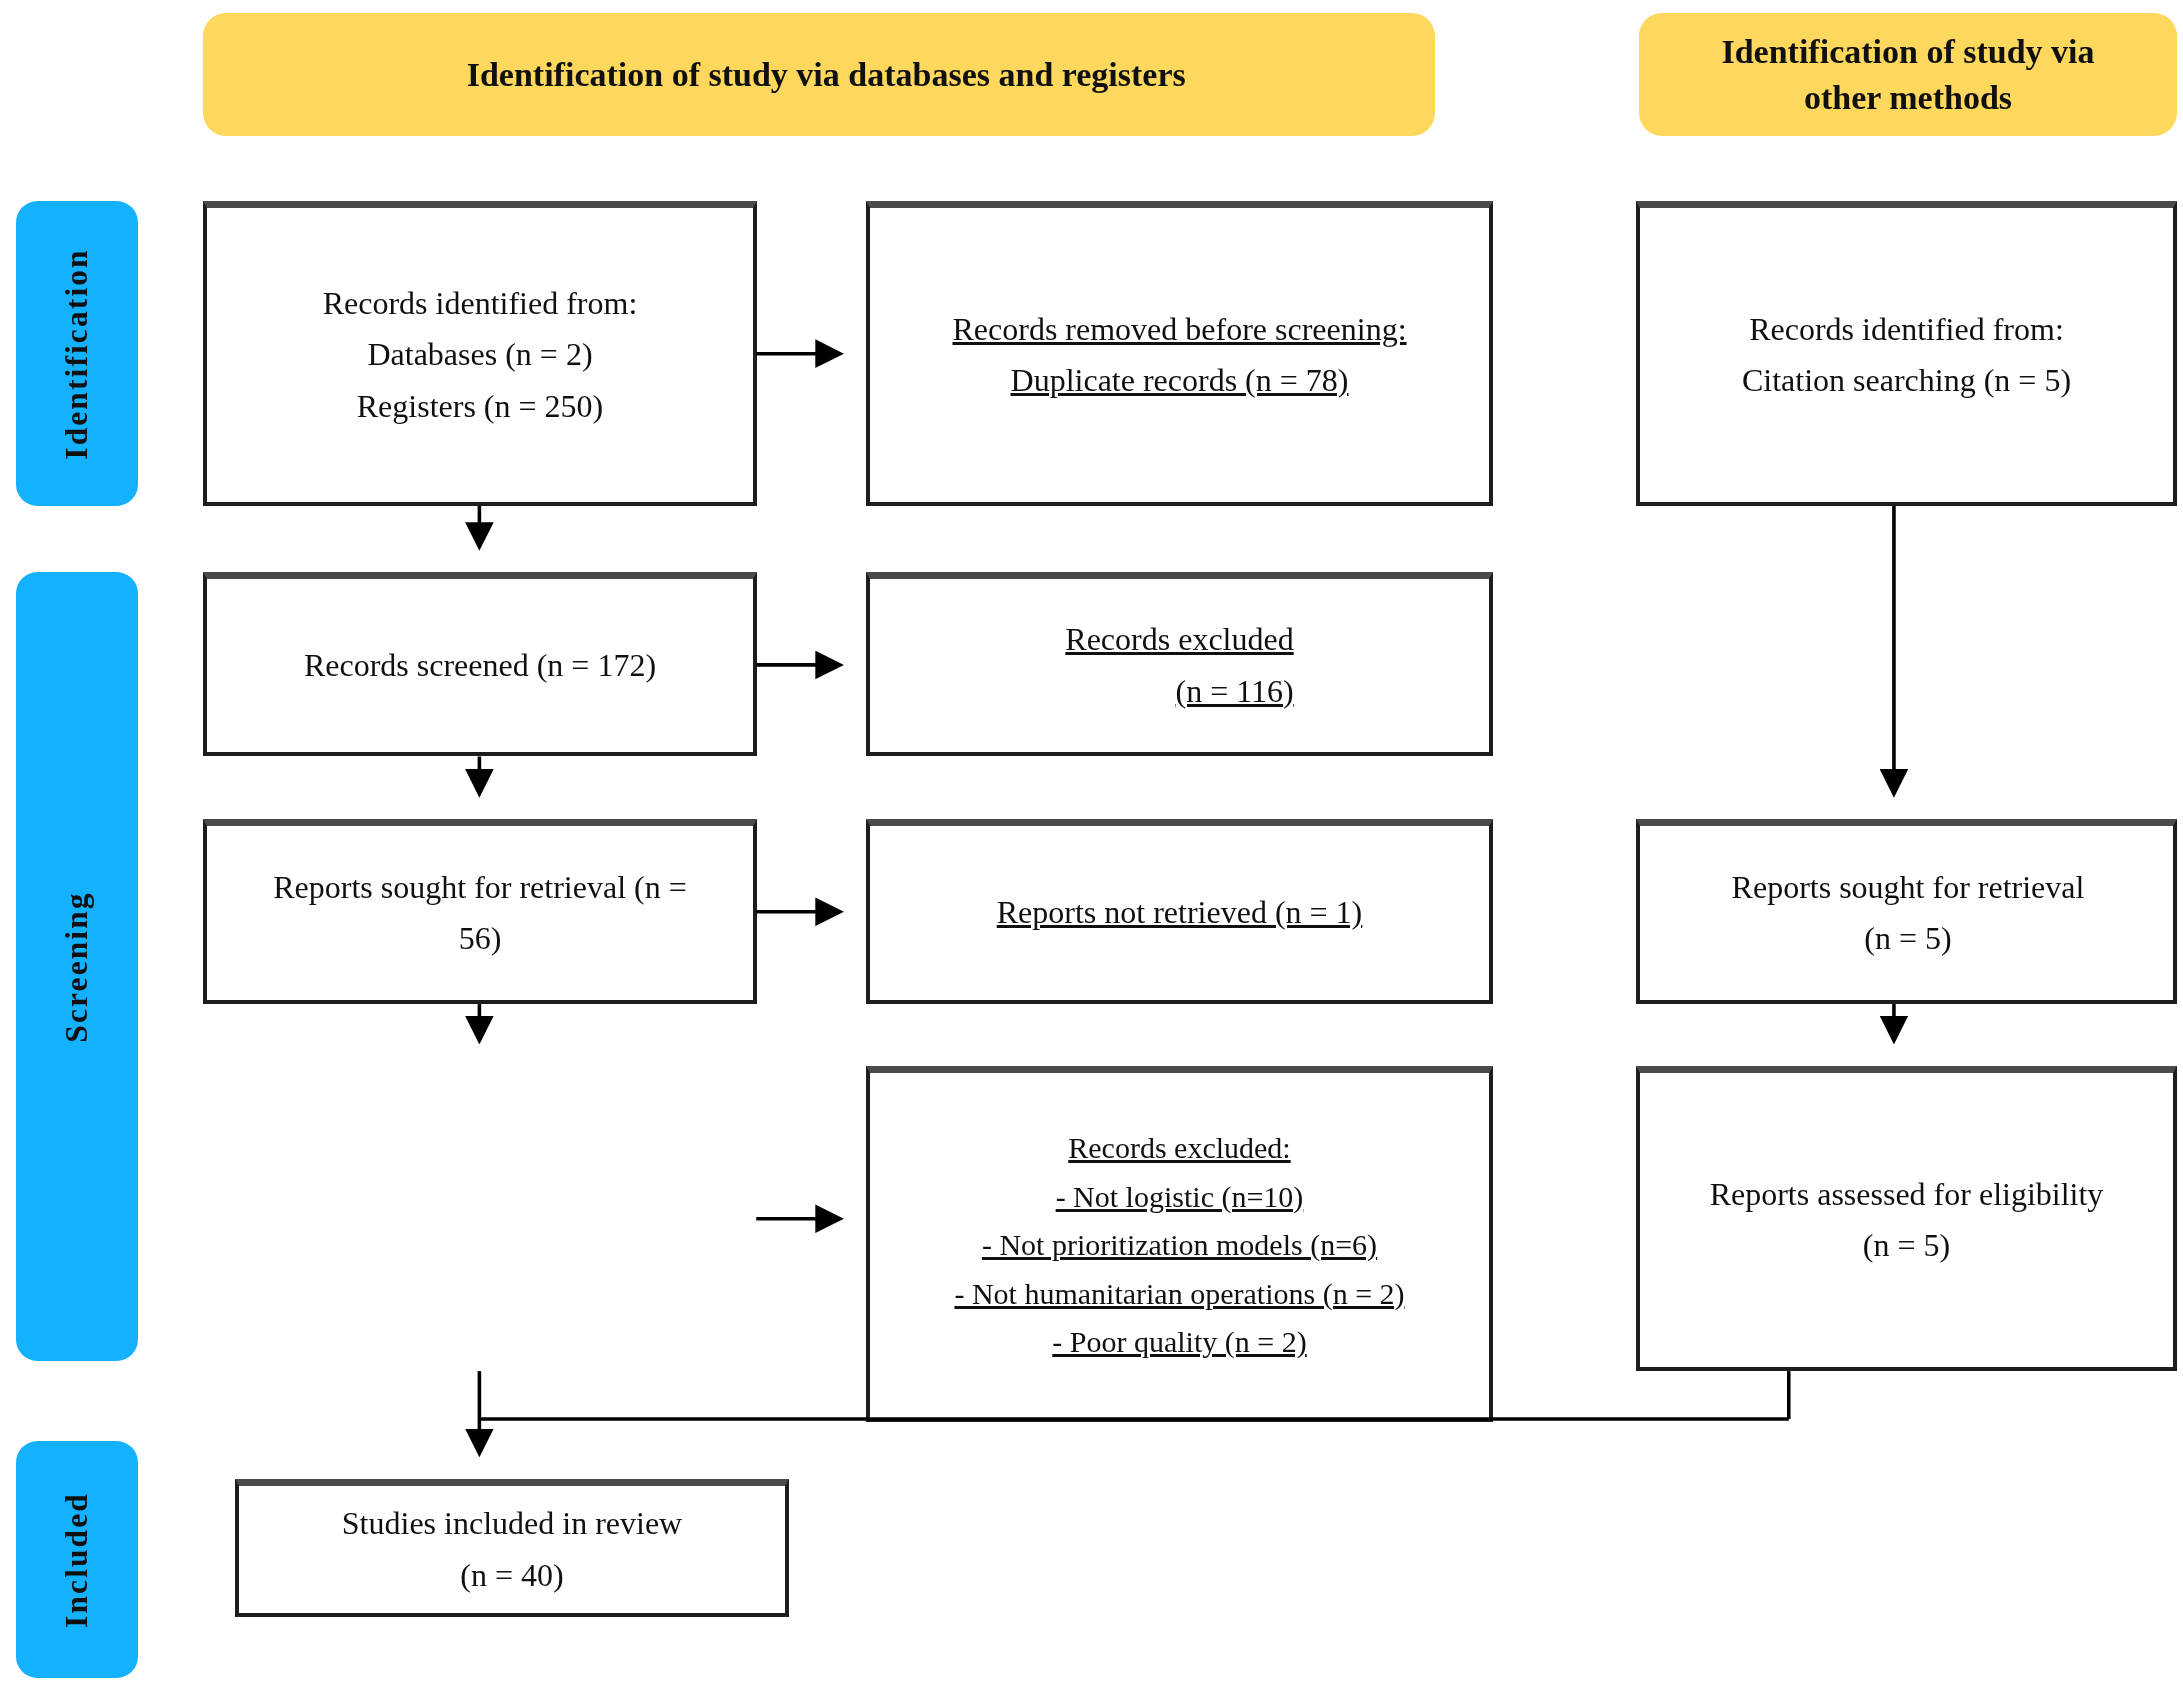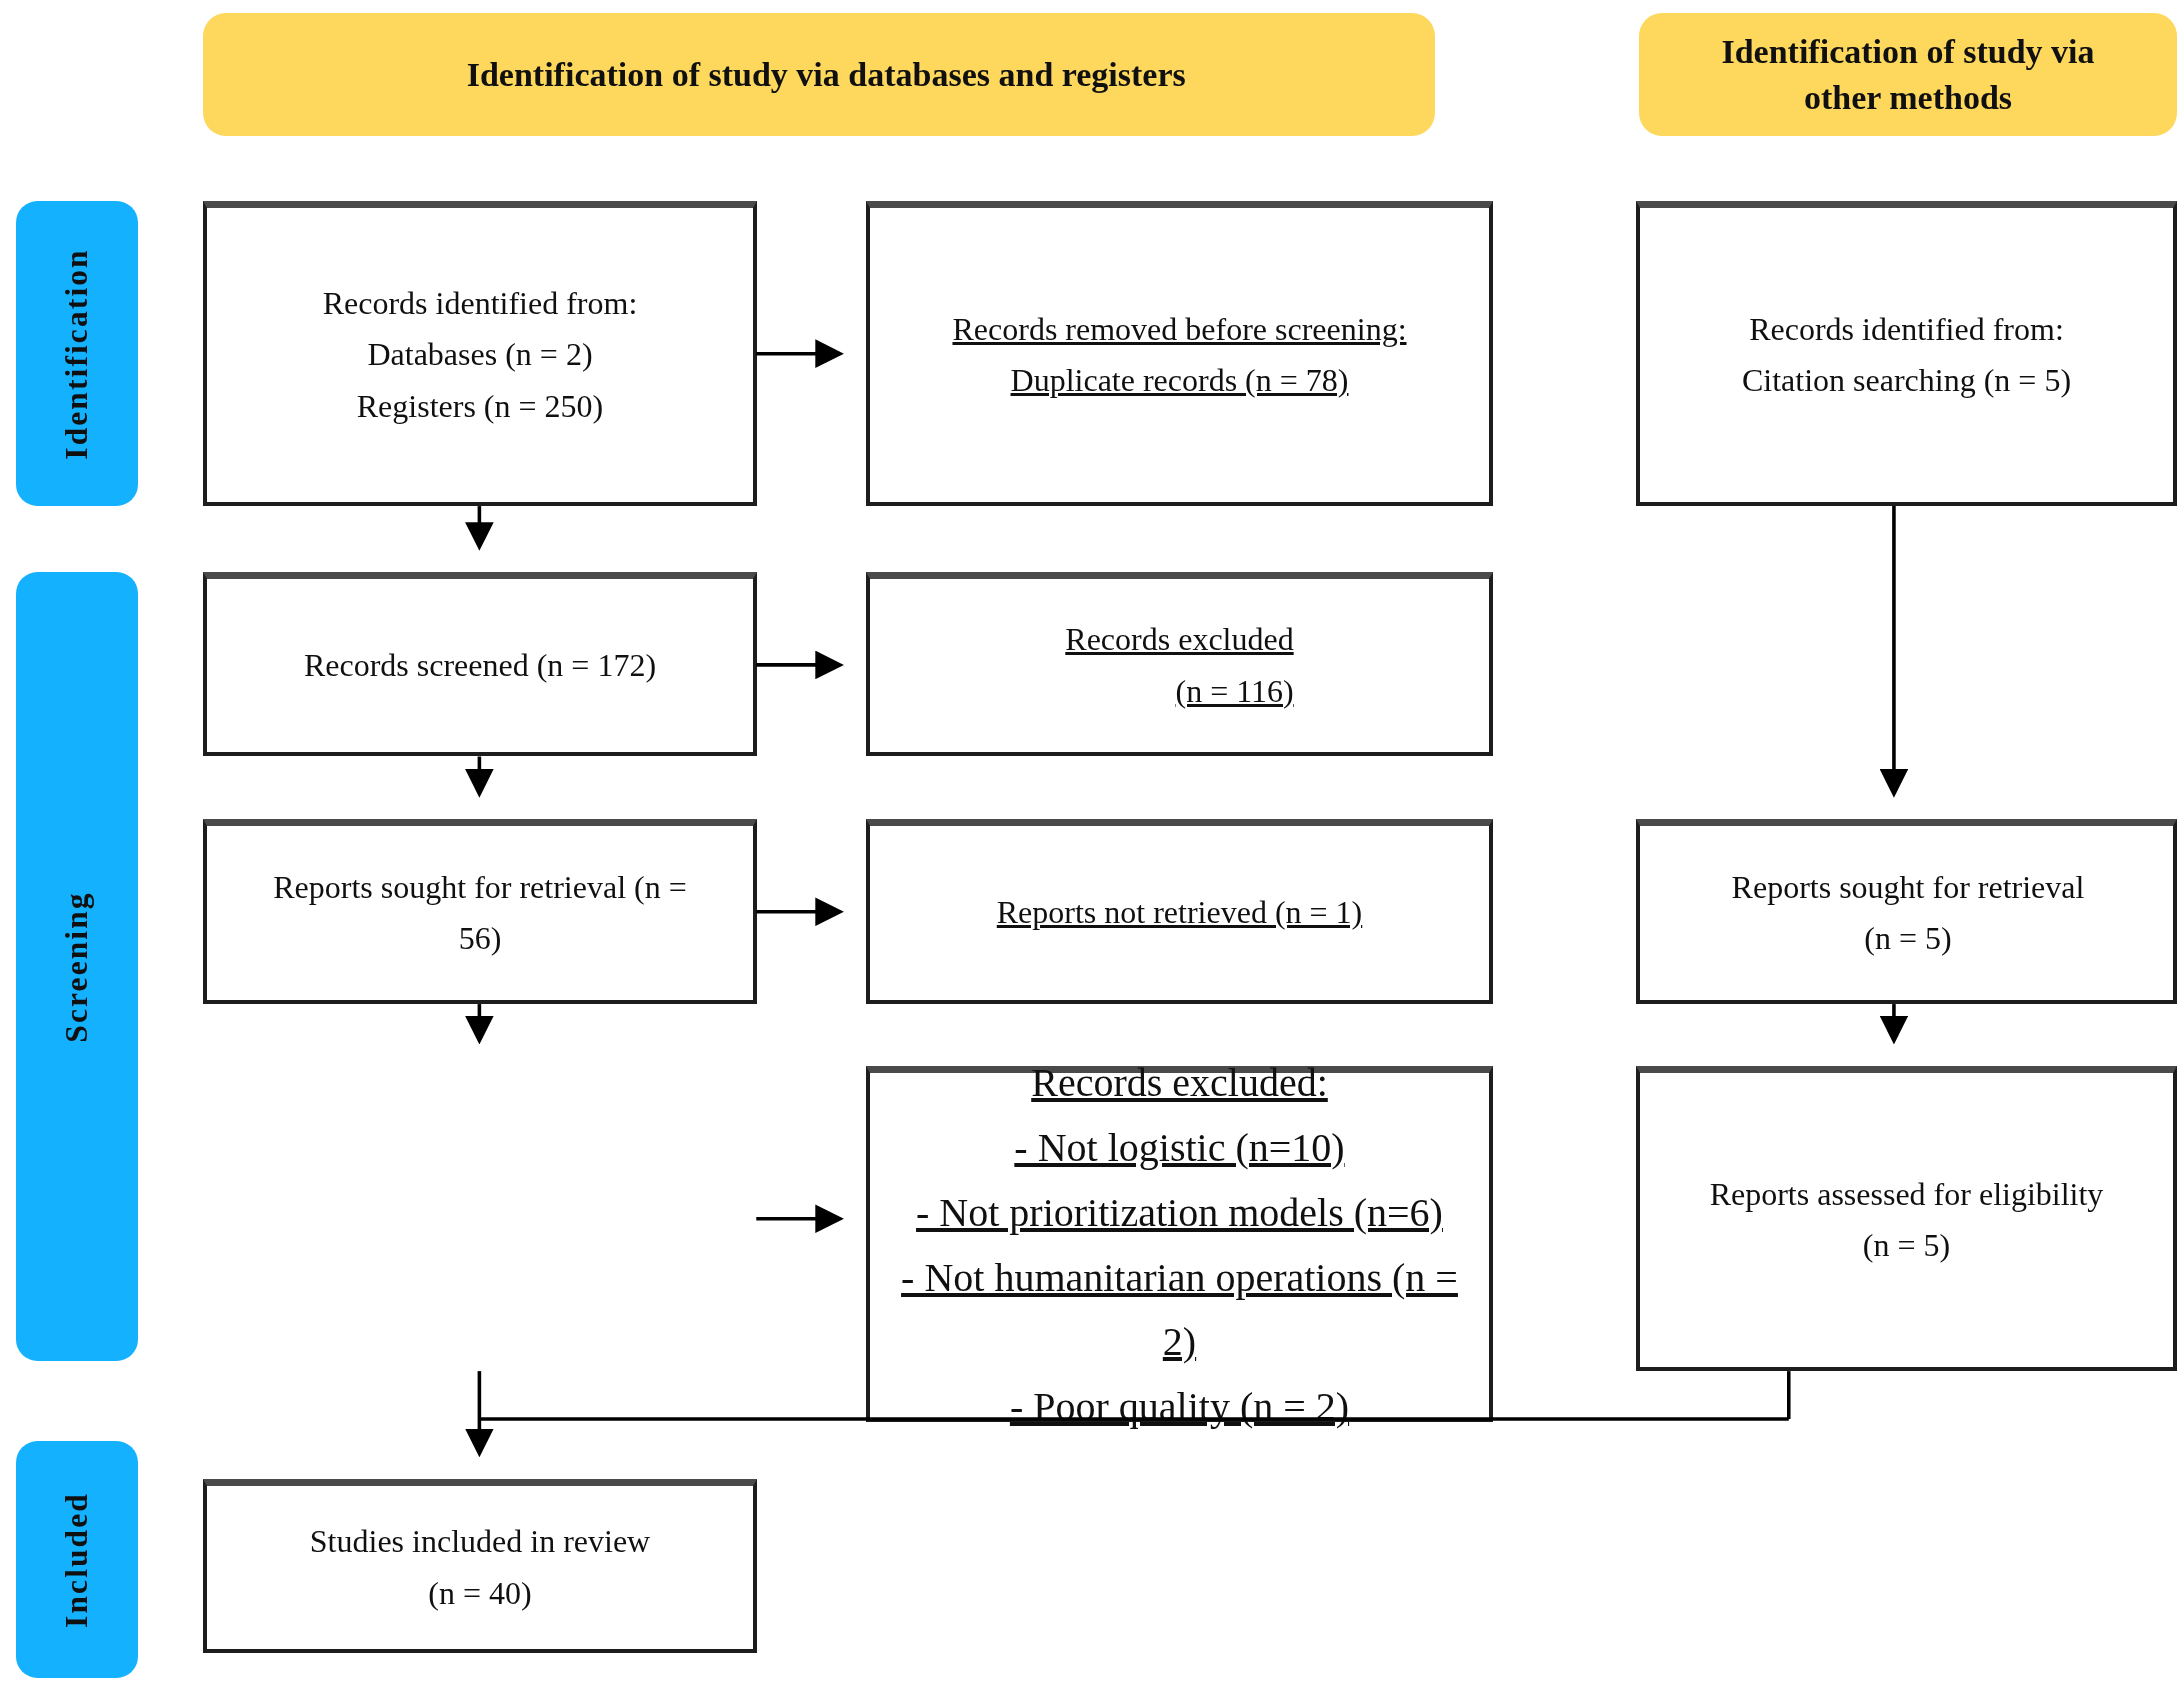--- a/index.html
+++ b/index.html
@@ -71,25 +71,25 @@
   #tab-screening      { left: 15.7px; top: 572px;  width: 122px; height: 789px; }
   #tab-included       { left: 15.7px; top: 1441px; width: 122px; height: 237px; }
   
   .col-left   { left: 203px;  width: 554px; }
   .col-mid    { left: 866px; width: 627px; text-decoration: underline; }
   .col-right  { left: 1636px; width: 541px; }
   #box-records-identified { top: 201px;  height: 305px; }
   #box-records-screened   { top: 572px;  height: 184px; }
   #box-reports-sought     { top: 819px; height: 185px; }
   #box-reports-assessed   { top: 1066px; height: 305px; }
-  #box-studies-included   { top: 1479px; height: 174px; }
+  #box-studies-included   { top: 1479px; height: 138px; margin-left: 32px; }
   #box-records-removed    { top: 201px;  height: 305px; }
   #box-records-excluded   { top: 572px;  height: 184px; text-align: right; }
   #box-reports-not-retrieved { top: 819px; height: 185px; }
-  #box-records-excluded-reasons { top: 1066px; height: 356px; font-size: 40px; line-height: 1.62; }
+  #box-records-excluded-reasons { top: 1066px; height: 356px; font-size: 30px; line-height: 1.62; }
   #box-citation-identified      { top: 201px;  height: 305px; }
   #box-citation-reports-sought  { top: 819px; height: 185px; padding-left: 20px; }
   #box-citation-reports-assessed{ top: 1066px; height: 305px; }
   #connector-layer {
     position: absolute;
     left: 0; top: 0;
     width: 2183px; height: 1684px;
     pointer-events: none;
   }
 </style>

